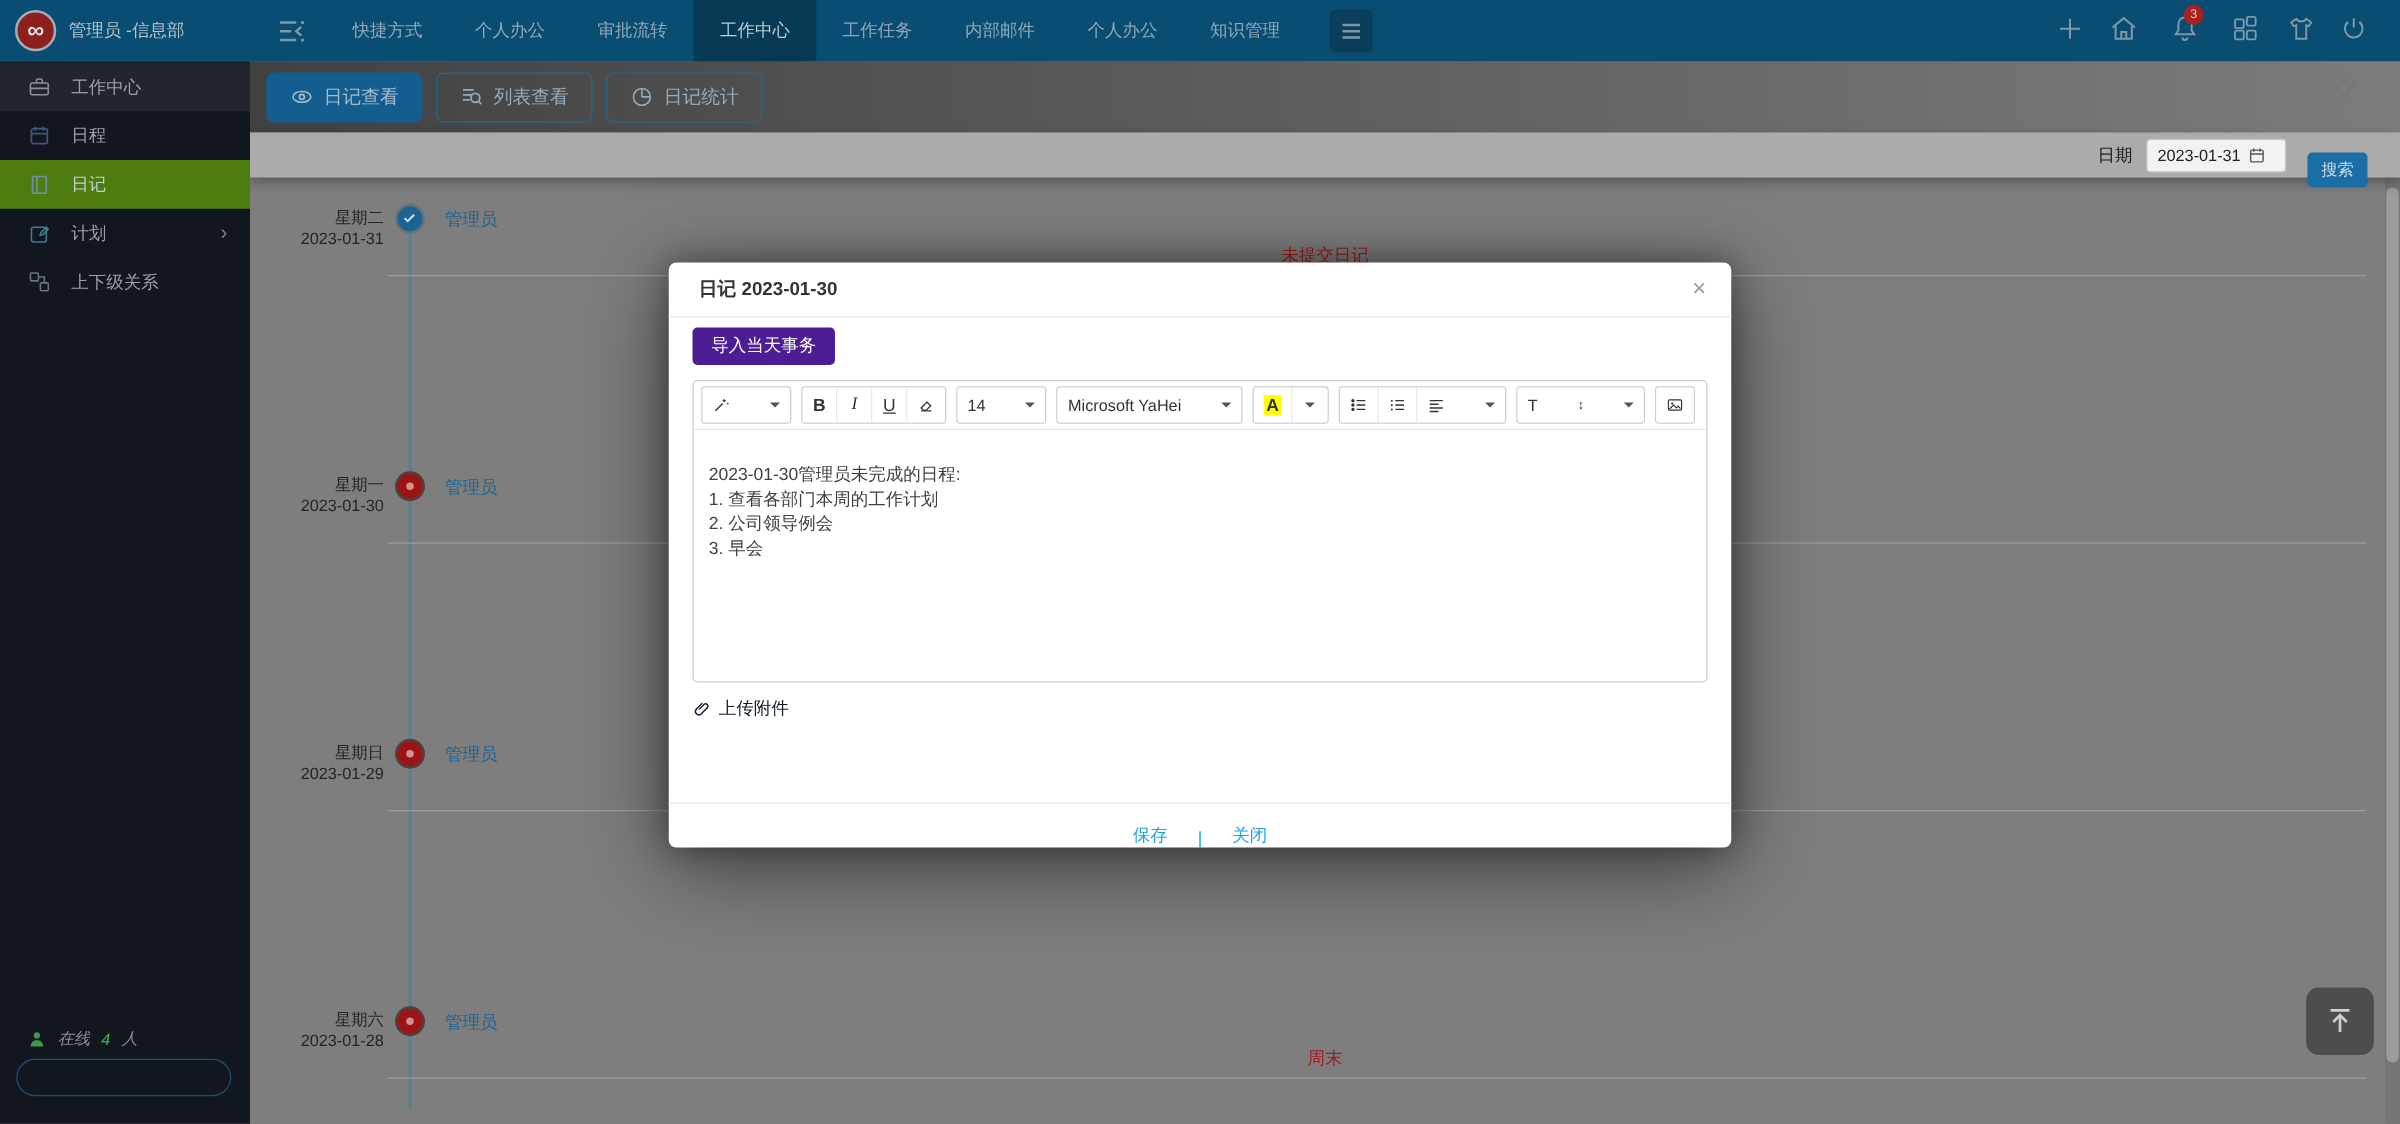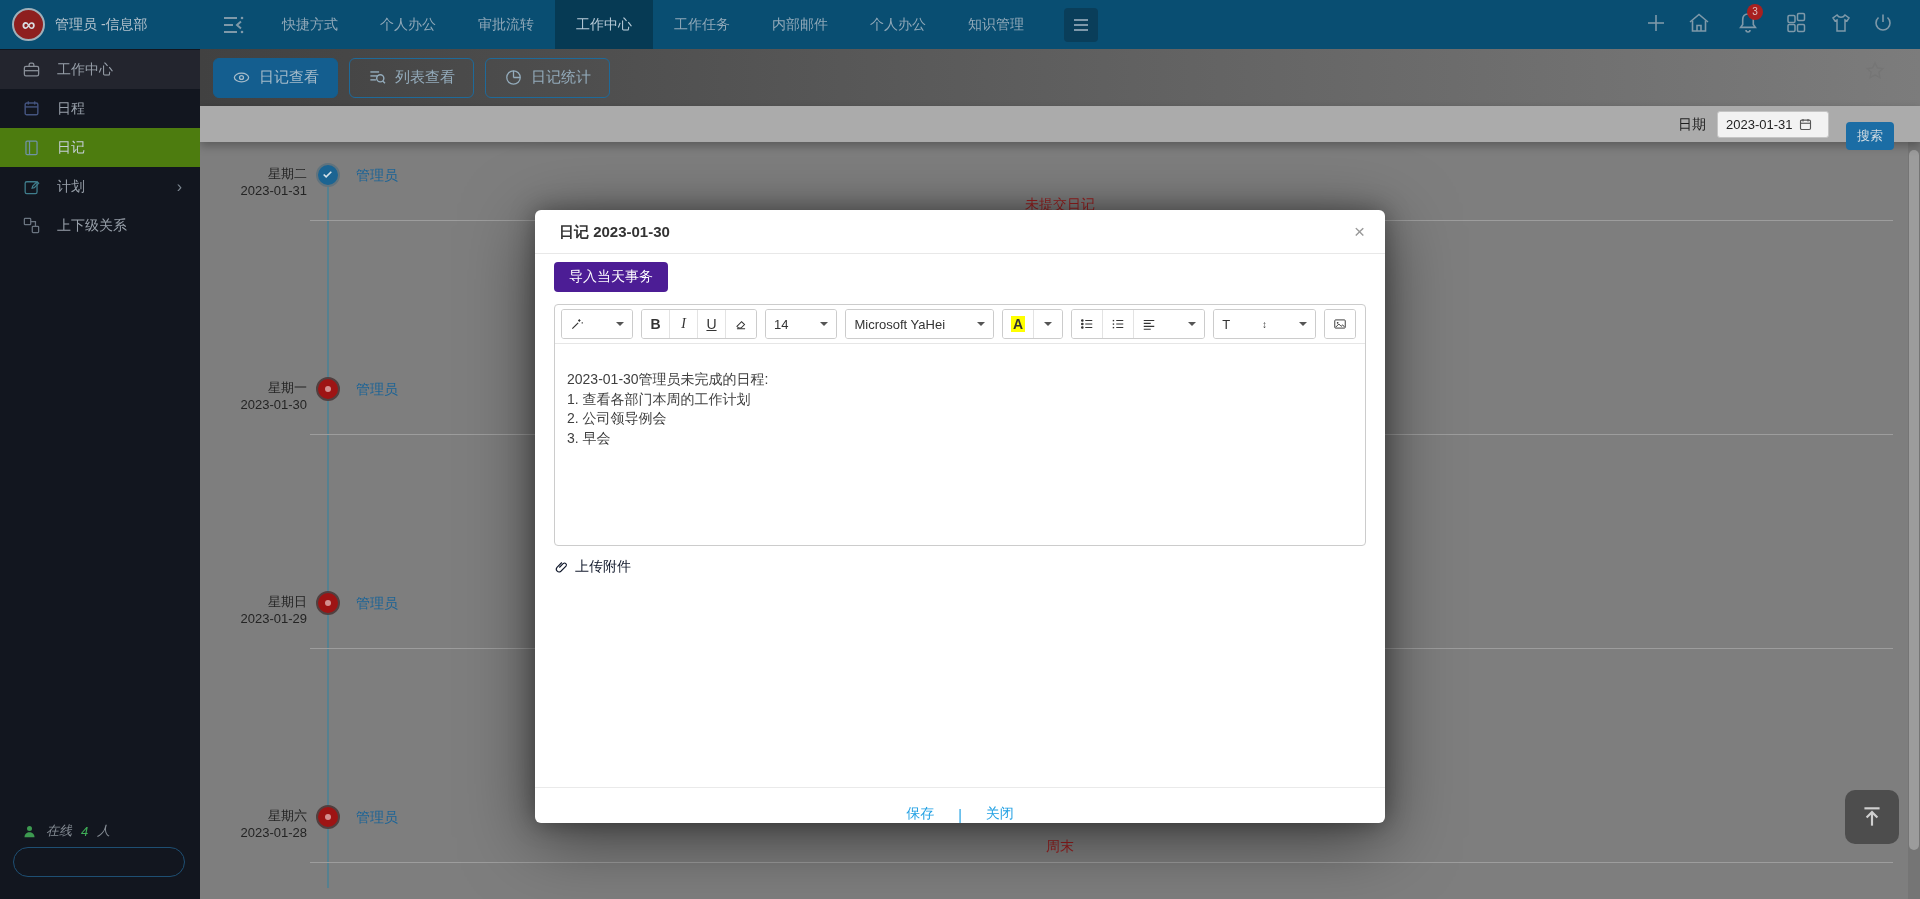--- a/index.html
+++ b/index.html
@@ -77,21 +77,21 @@
               font-size:14px; color:#9b1f1f; }
   .e-sep { position:absolute; left:110px; top:55px; width:1583px; border-top:1px solid #9d9d9d; }
 
   .back-top { position:absolute; left:1845px; top:790px; width:54px; height:54px; background:#4d4d4d;
               border-radius:10px; display:flex; align-items:center; justify-content:center; cursor:pointer; z-index:3; }
   .back-top svg { width:26px; height:26px; color:#cfcfcf; }
   .scroll-track { position:absolute; left:1908px; top:142px; width:12px; height:757px; background:#757575; }
   .scroll-thumb { position:absolute; left:1909px; top:150px; width:10px; height:700px; background:#9c9c9c; border-radius:5px; }
 
   
-  .modal { position:absolute; left:535px; top:210px; width:850px; height:613px; background:#fff;
+  .modal { position:absolute; left:535px; top:210px; width:850px; height:468px; background:#fff;
            border-radius:6px; box-shadow:0 15px 70px rgba(0,0,0,0.5), 0 0 25px rgba(0,0,0,0.35); z-index:10; }
   .m-header { height:44px; line-height:44px; padding:0 24px; font-size:15px; font-weight:bold; color:#333;
               border-bottom:1px solid #e8e8e8; }
   .m-close { position:absolute; right:20px; top:11px; font-size:19px; color:#999; cursor:pointer; line-height:22px; }
   .m-body { position:relative; padding:8px 19px 0 19px; }
   .import-btn { display:inline-block; padding:6px 15px; background:#4c1d95; color:#fff; font-size:14px;
                 border:none; border-radius:4px; cursor:pointer; }
   .editor { margin-top:12px; width:812px; height:242px; border:1px solid #ccc; border-radius:4px; background:#fff; }
   .ed-toolbar { padding:4px 6px; border-bottom:1px solid #e6e6e6; display:flex; gap:8px; align-items:center; flex-wrap:nowrap; }
   .bgroup { display:flex; border:1px solid #ccc; border-radius:3px; overflow:hidden; background:#fff; }

